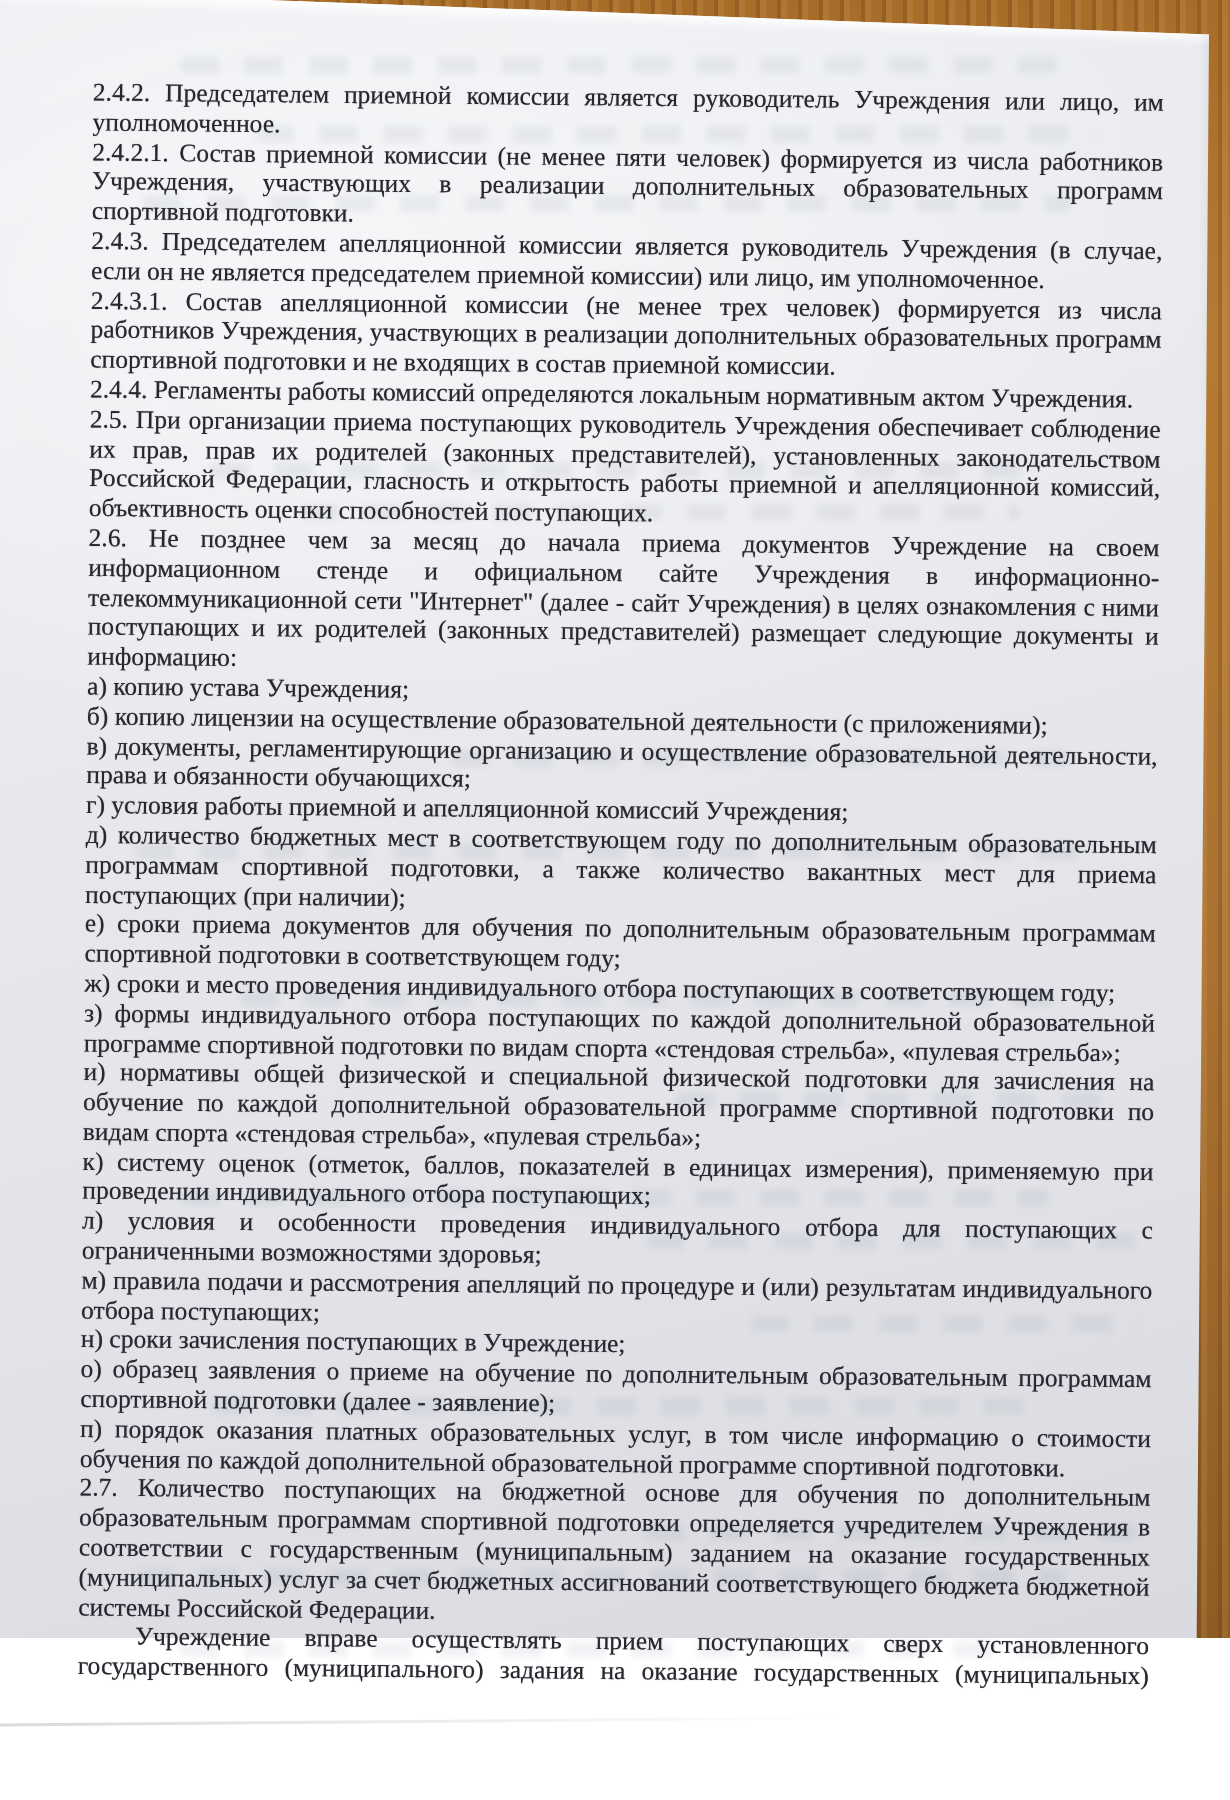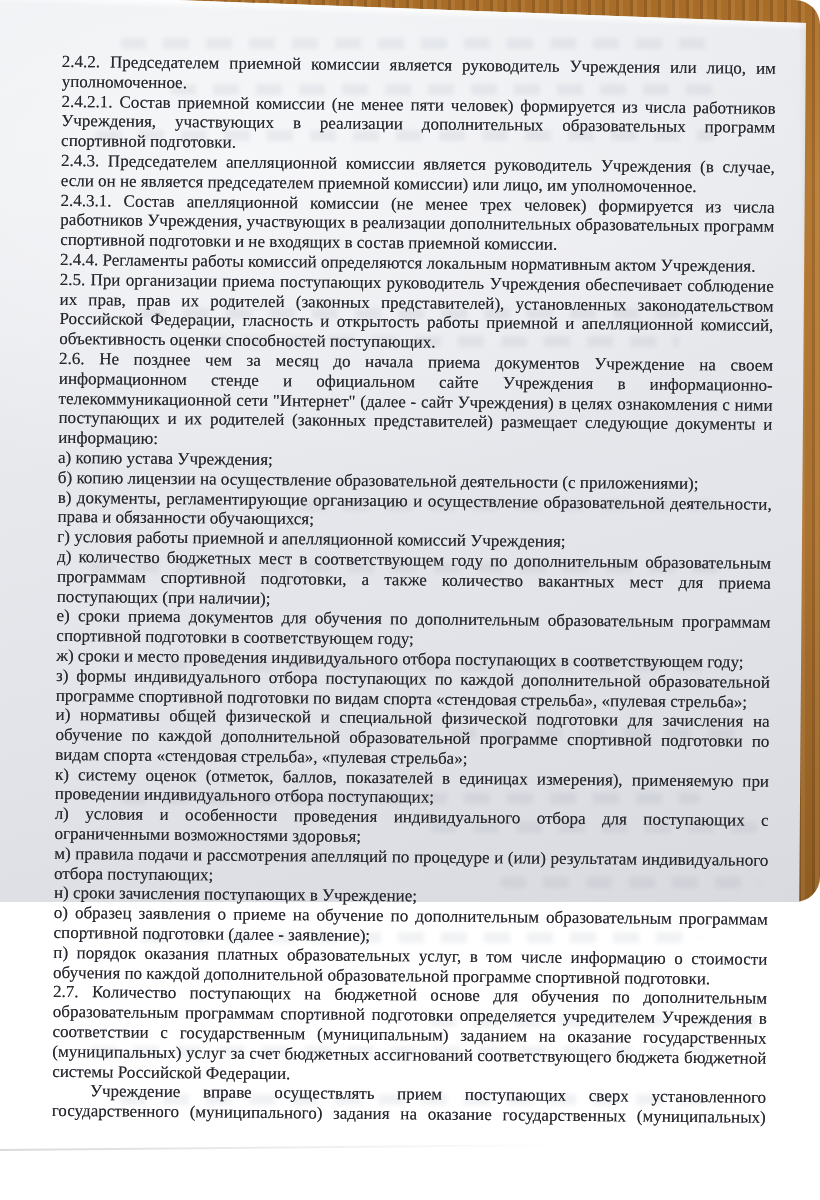--- a/index.html
+++ b/index.html
@@ -3,29 +3,28 @@
 <meta charset="utf-8">
 <style>
   html, body {
     margin: 0; padding: 0;
     width: 820px; height: 1200px;
     overflow: hidden;
     font-family: "Liberation Serif", "DejaVu Serif", serif;
   }
   .photo {
     position: relative;
-    width: 820px; height: 902px;
+    width: 820px; height: 1092px;
     
     background:
       repeating-linear-gradient(90deg,
         rgba(70,35,8,0.18) 0 3px,
         rgba(255,215,150,0.10) 3px 7px,
         rgba(0,0,0,0) 7px 14px),
       linear-gradient(180deg, #a76c28 0%, #b57a34 20%, #aa7130 60%, #8e5c22 100%);
-    border-radius: 25px;
   }
   .paper {
     position: absolute; inset: 0; z-index: 1;
     clip-path: polygon(-14px -7px, 806px 23px, 797px 1191px, -14px 1194px);
     background:
       radial-gradient(ellipse 900px 500px at 30% 18%, rgba(255,255,255,0.55), rgba(255,255,255,0) 65%),
       linear-gradient(165deg, #eef0f3 0%, #e8e9ed 40%, #e2e3e8 70%, #d9dadf 100%);
   }
   .edge-top {
     position: absolute; left: -20px; top: -7px; width: 880px; height: 9px;

